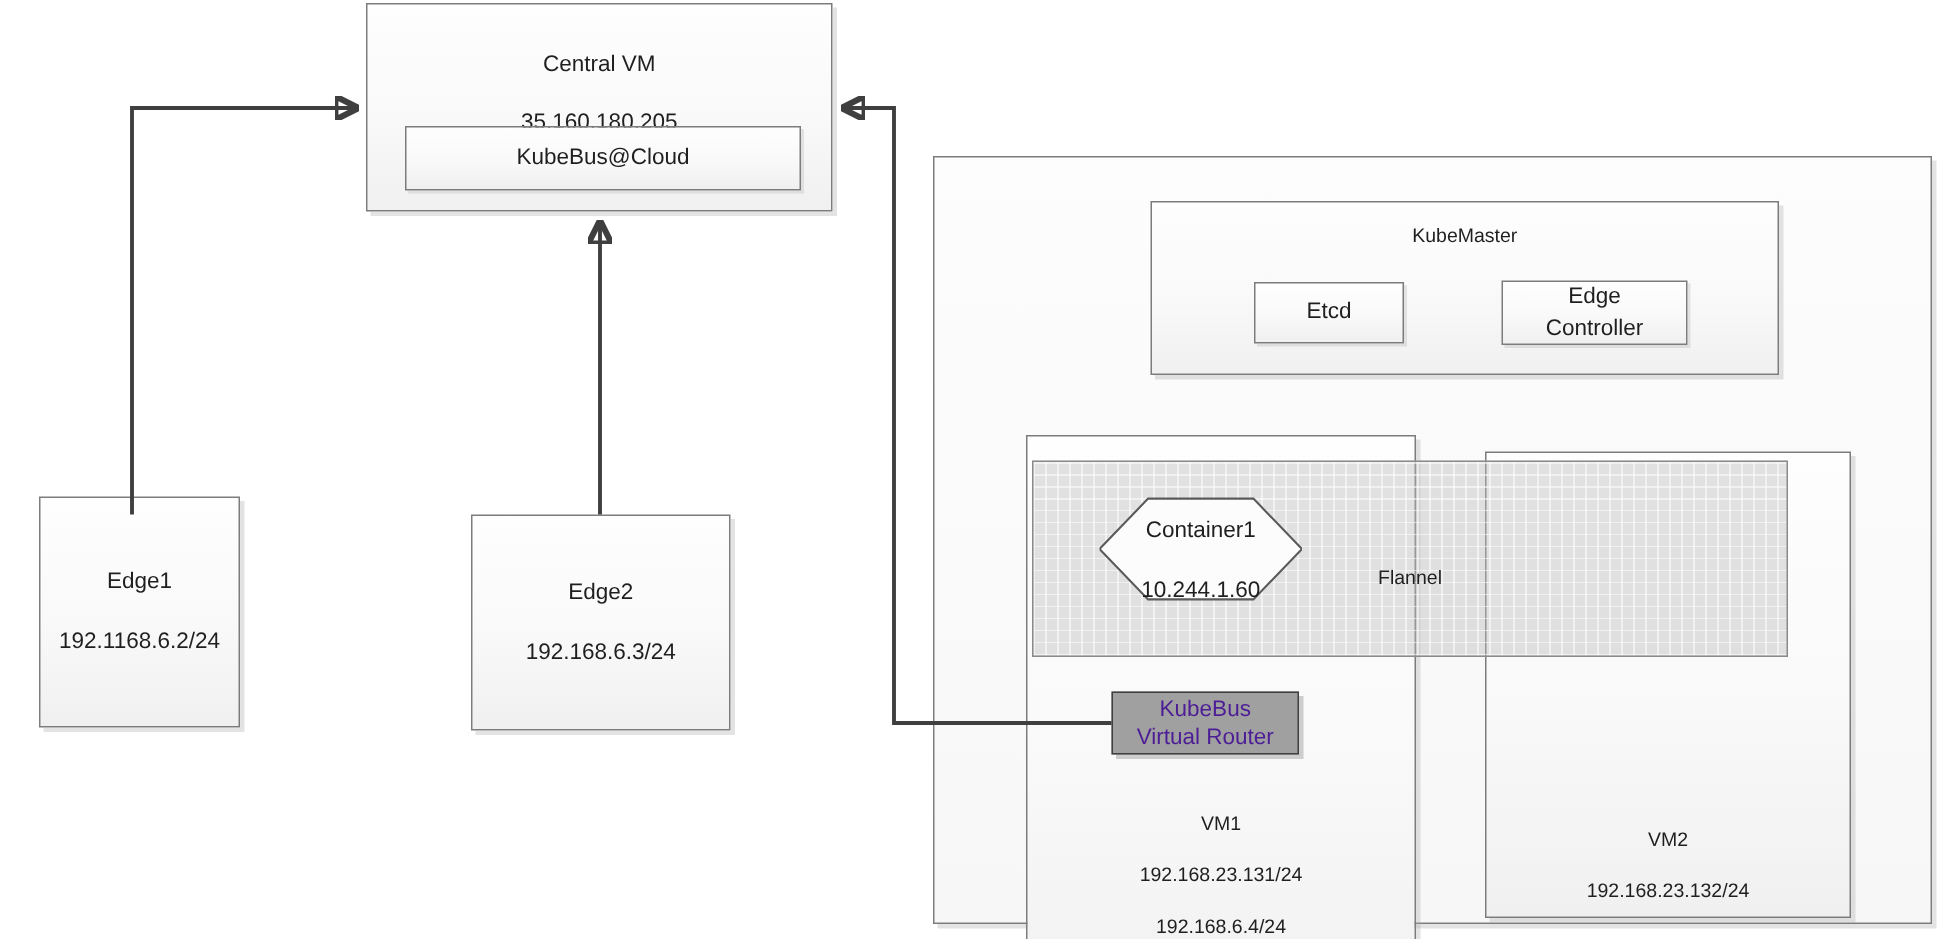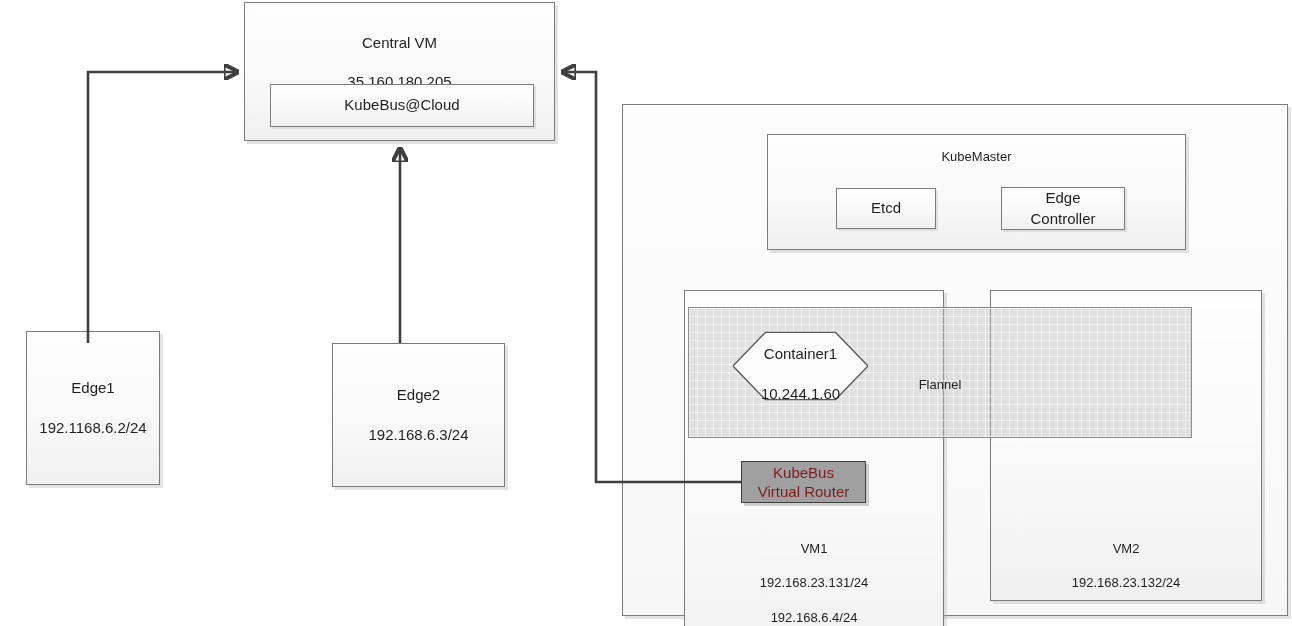--- a/index.html
+++ b/index.html
@@ -59,21 +59,21 @@
     background: #a0a0a0;
     box-shadow: 3px 3px 0 rgba(150,150,150,0.45);
     z-index: 4;
     display: flex;
     align-items: center;
     justify-content: center;
     text-align: center;
     font-size: 15px;
     line-height: 1.3;
     white-space: pre-line;
-    color: #7f1d1d;
+    color: #4c1d95;
   }
   .hex {
     position: absolute;
     z-index: 5;
   }
   .hex svg { position: absolute; inset: 0; }
   .hex .center-label { z-index: 1; }
   .zlow  { z-index: 1; }
   .zmid  { z-index: 2; }
   #arrow-layer {
@@ -101,21 +101,21 @@
 
   <div class="vbox" style="left:2px; top:331px; width:134px; height:154px;margin-left:24px;">
     <div class="center-label">
       <div>
         <div>Edge1</div>
         <div>192.1168.6.2/24</div>
       </div>
     </div>
   </div>
 
-  <div class="vbox" style="left:332px; top:343px; width:173px; height:144px;">
+  <div class="vbox" style="left:314px; top:343px; width:173px; height:144px;">
     <div class="center-label">
       <div>
         <div>Edge2</div>
         <div>192.168.6.3/24</div>
       </div>
     </div>
   </div>
 
   <div class="vbox zlow" id="cluster-box" style="left:622px; top:104px; width:666px; height:512px;"></div>
 
@@ -131,21 +131,21 @@
   </div>
 
   <div class="vbox zmid" style="left:668px; top:290px; width:260px; height:395px;margin-left:16px;">
     <div class="label" style="top:232px;">
       <div>VM1</div>
       <div>192.168.23.131/24</div>
       <div>192.168.6.4/24</div>
     </div>
   </div>
 
-  <div class="vbox zmid" style="left:990px; top:290px; width:272px; height:311px;">
+  <div class="vbox zmid" style="left:990px; top:301px; width:244px; height:311px;">
     <div class="label" style="top:232px;">
       <div>VM2</div>
       <div>192.168.23.132/24</div>
     </div>
   </div>
 
   <div id="flannel-box" style="left:688px; top:307px; width:504px; height:131px;">
     <div class="label" style="top:51px;">
       <div>Flannel</div>
     </div>

